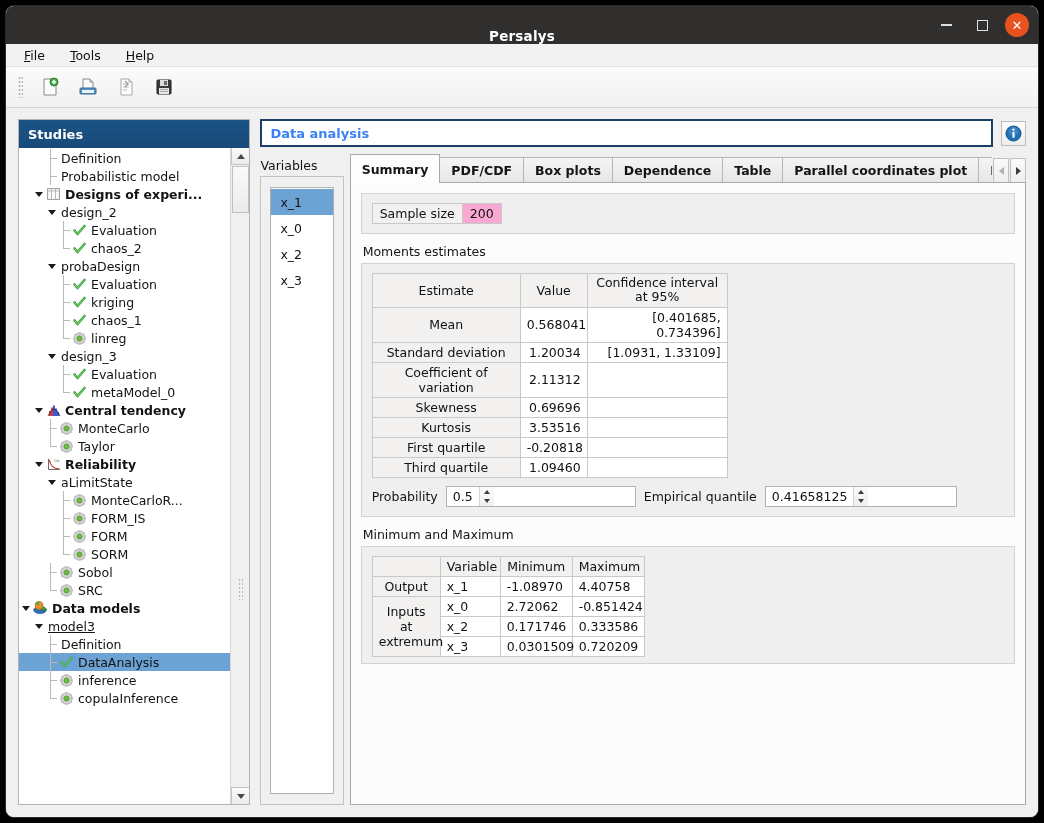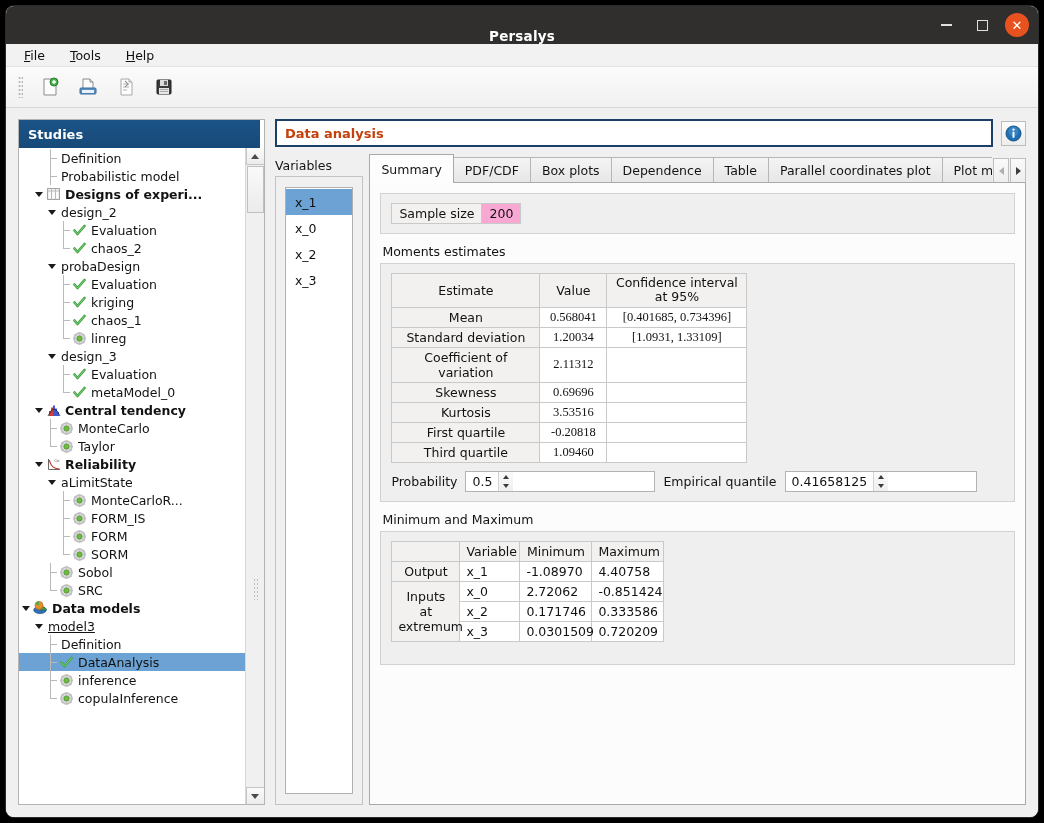--- a/index.html
+++ b/index.html
@@ -213,21 +213,21 @@
     height: 28px;
   }
   #title-field {
     flex: 1 1 auto;
     height: 28px;
     background: #ffffff;
     border: 2px solid #1b3f66;
     display: flex; align-items: center;
     padding-left: 8px;
     font-size: 13px; font-weight: bold;
-    color: #c2410c;
+    color: #3b82f6;
   }
   #info-btn {
     width: 25px; height: 25px;
     background: linear-gradient(#fdfdfd, #ededed);
     border: 1px solid #bdbdbd;
     display: flex; align-items: center; justify-content: center;
   }
 
   #lower {
     flex: 1 1 auto;
@@ -285,20 +285,21 @@
     height: 26px;
     padding: 0 11px;
     display: flex; align-items: center;
     font-size: 12.5px;
     color: #141414;
     background: linear-gradient(#f4f4f4, #e6e6e6);
     border: 1px solid #b6b6b6;
     border-bottom: none;
     margin-right: -1px;
     white-space: nowrap;
+    font-weight: bold;
   }
   .tab.active {
     background: #fdfdfd;
     height: 29px;
     border-color: #a9a9a9;
     position: relative; z-index: 3;
   }
   .tab-nav {
     display: flex; align-items: flex-end; height: 29px;
     flex: 0 0 auto;
@@ -357,21 +358,21 @@
   #samplesize-tbl td { padding: 2px 7px; }
   #samplesize-tbl td.lbl { background: #f2f1f0; }
   #samplesize-tbl td.num { background: #f9a8d4; text-align: left; }
 
   
   #moments-tbl { table-layout: fixed; width: 350px; }
   #moments-tbl .c1 { width: 148px; }
   #moments-tbl .c2 { width: 67px; }
   #moments-tbl .c3 { width: 140px; }
   #moments-tbl td.est { text-align: center; background: #f2f1f0; }
-  #moments-tbl td.v { text-align: center; font-family: Liberation Serif, serif; }
+  #moments-tbl td.v { text-align: right; }
   #moments-tbl th.ci { line-height: 1.15; }
 
   
   #prob-row {
     display: flex; align-items: center; gap: 8px;
     margin-top: 8px;
   }
   .fl-label { font-size: 12.5px; color: #131313; }
   .spin {
     display: flex; align-items: stretch;
@@ -1091,21 +1092,21 @@
                       </div>
                     <div>
                         <span class="sp-dn"></span>
                       </div>
                   </div>
                 </div>
               </div>
             </div>
 
             <div class="section-label">Minimum and Maximum</div>
-            <div class="gbox" style="padding-bottom:22px">
+            <div class="gbox" style="padding-bottom:6px">
               <table class="qt" id="mm-tbl">
                 <thead>
                   <tr>
                     <th class="m0"></th>
                     <th class="m1">Variable</th>
                     <th class="m2">Minimum</th>
                     <th class="m3">Maximum</th>
                   </tr>
                 </thead>
                 <tbody id="mm-body">

